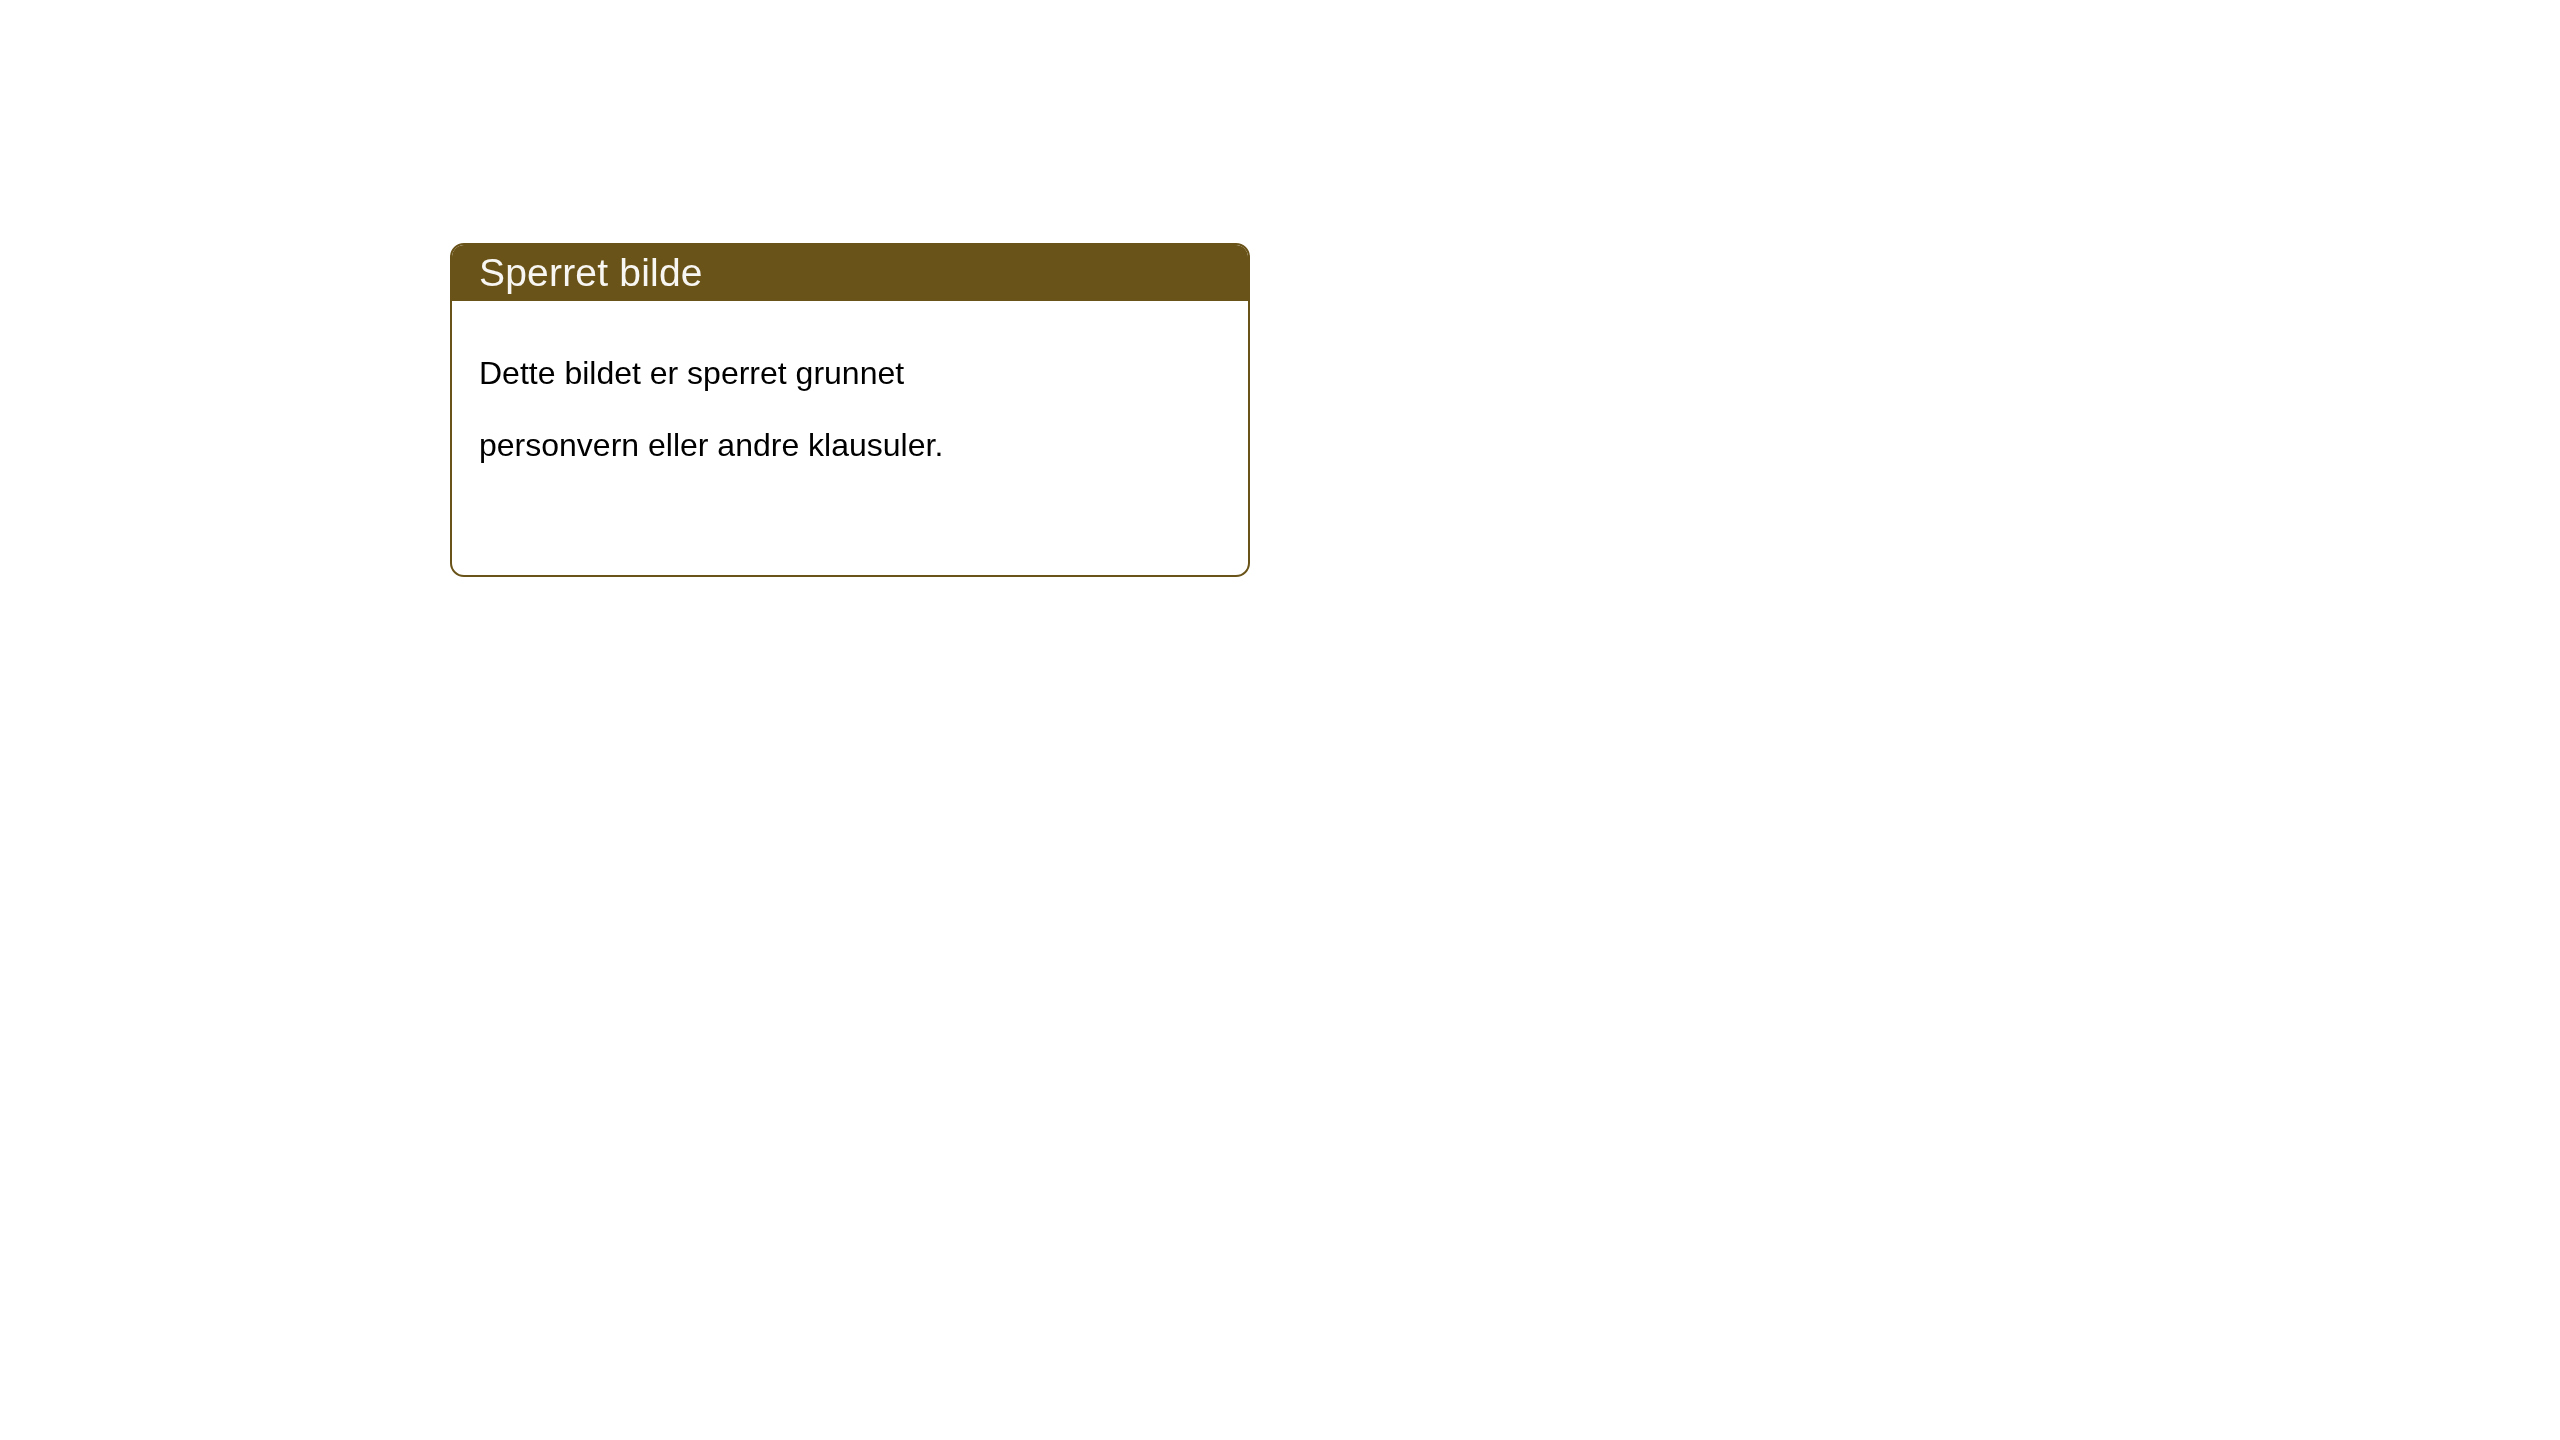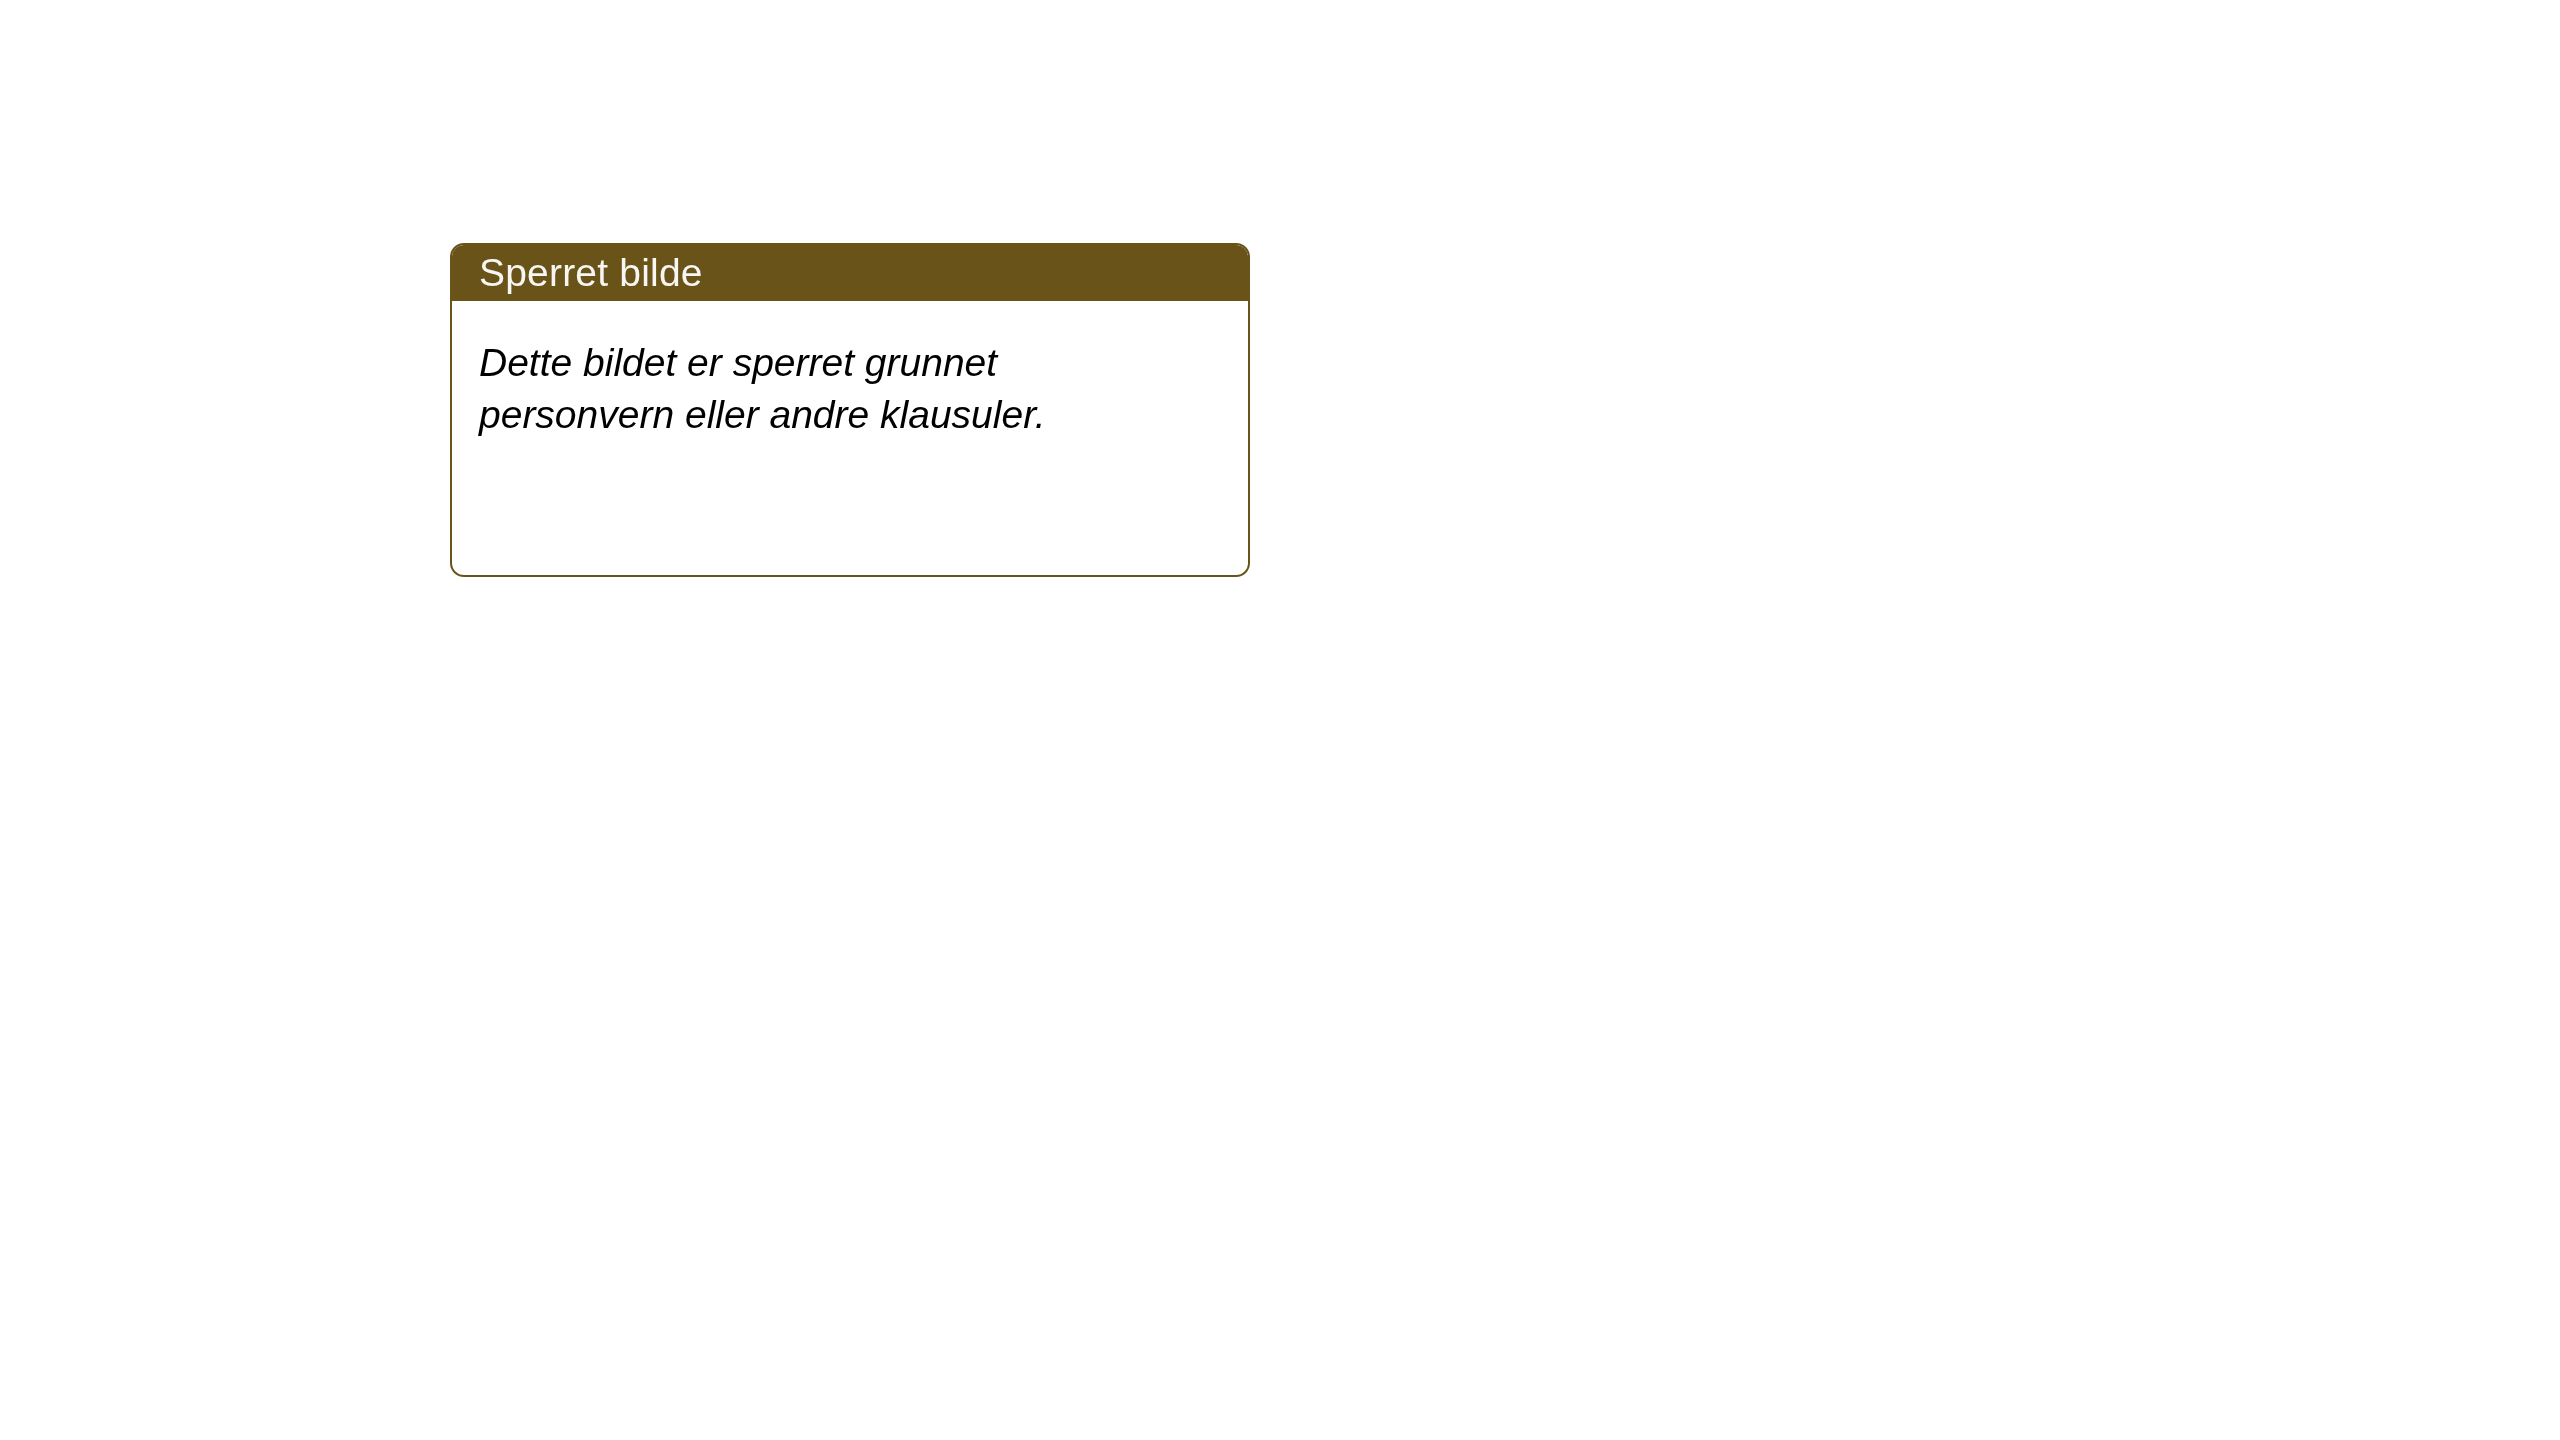--- a/index.html
+++ b/index.html
@@ -57,25 +57,24 @@
     letter-spacing: 0.2px;
     white-space: nowrap;
   }
 
   .card-body {
     padding: 36px 30px 0 27px;
   }
 
   .card-message {
     color: var(--body-text, #000000);
-    font-size: 39px;
+    font-size: 32px;
     font-weight: 400;
-    line-height: 52px;
+    line-height: 72px;
     white-space: pre-line;
-    font-style: italic;
   }
 </style>
 </head>
 <body>
 
 <div class="canvas">
 
   <div class="card card-no">
     <div class="card-header">
       <span class="card-title">Sperret bilde</span>

